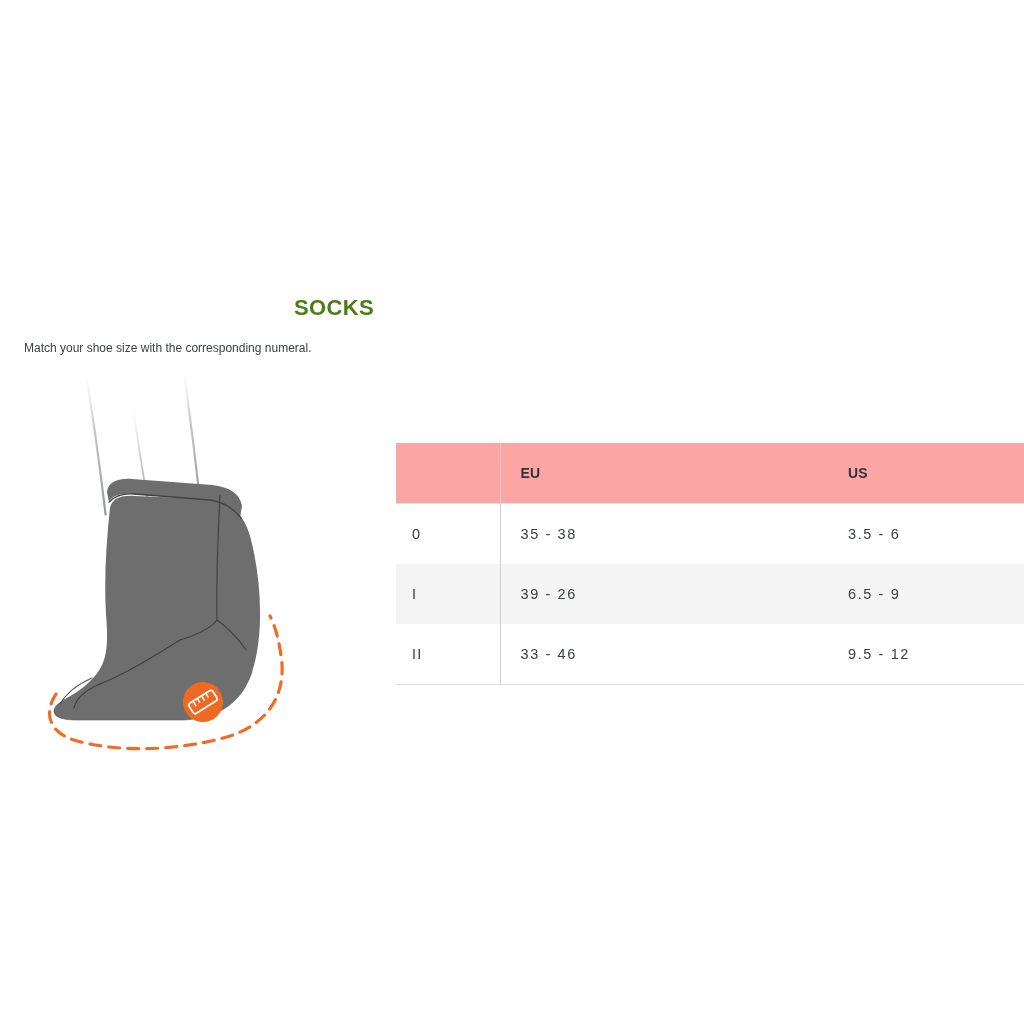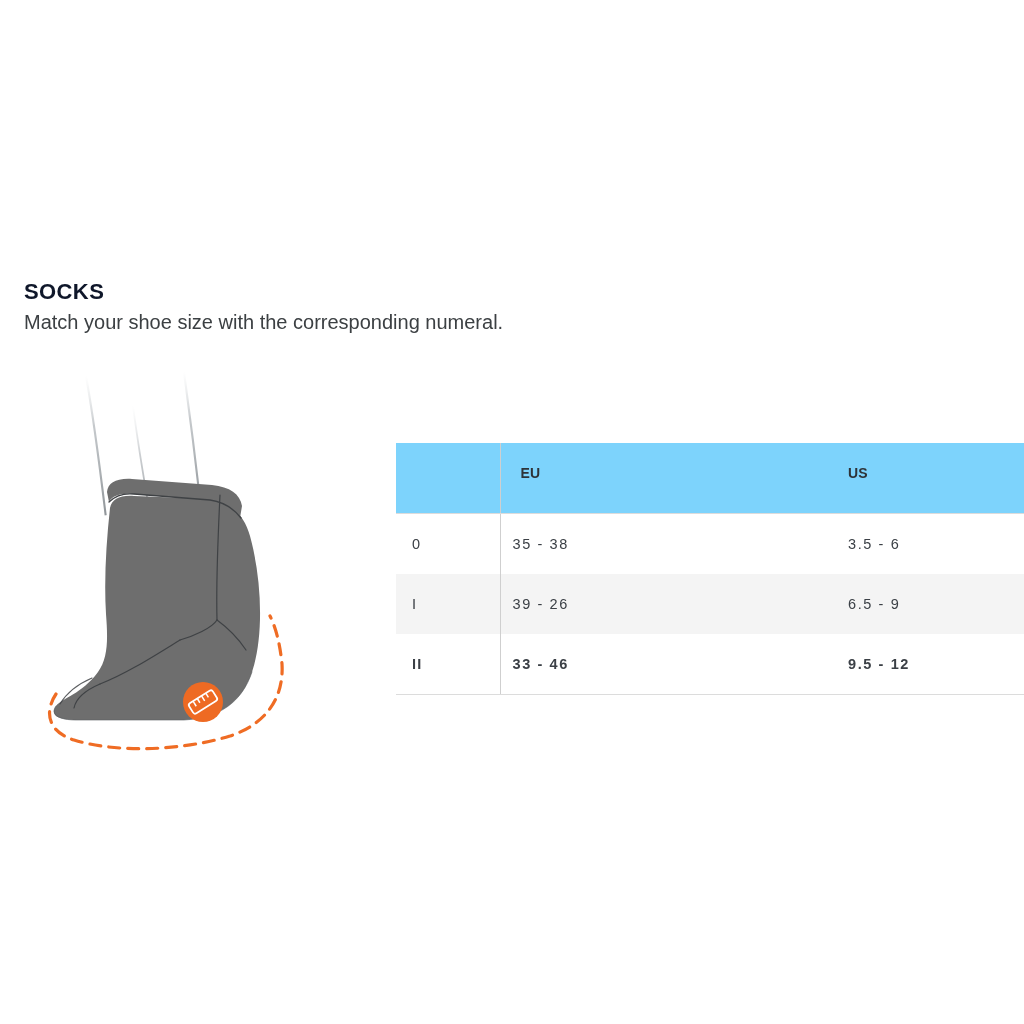--- a/index.html
+++ b/index.html
@@ -17,30 +17,31 @@
   }
 
   
   #heading-block {
     position: absolute;
     left: 24px;
     top: 278px;
     width: 620px;
   }
   #page-title {
-    margin: 0;
+    margin: 16px;
     font-size: 22px;
     line-height: 28px;
     font-weight: bold;
     letter-spacing: 0.4px;
-    color: #0f172a;
+    color: #4d7c0f;
+    text-align: center;
   }
   #page-subtitle {
     margin: 6px 0 0 0;
-    font-size: 20px;
+    font-size: 12px;
     line-height: 20px;
     font-weight: normal;
     color: #3c4043;
   }
 
   
   #sock-illustration {
     position: absolute;
     left: 34px;
     top: 368px;
@@ -63,23 +64,23 @@
   table#size-table {
     border-collapse: collapse;
     table-layout: fixed;
     width: 640px;
   }
   table#size-table col.c-num { width: 104px; }
   table#size-table col.c-eu  { width: 324px; }
   table#size-table col.c-us  { width: 212px; }
 
   #size-table thead th {
-    background: #7dd3fc;
+    background: #fca5a5;
     height: 60px;
-    padding: 0 0 10px 16px;
+    padding: 0 0 0 16px;
     text-align: left;
     vertical-align: middle;
     font-size: 14px;
     font-weight: bold;
     color: #2e3338;
     letter-spacing: 0.2px;
     border-bottom: 1px solid #dcdcdc;
   }
   #size-table thead th.col-num {
     padding-left: 16px;
@@ -103,28 +104,27 @@
   }
   #size-table tbody tr.shaded td {
     background: #f4f4f4;
   }
   #size-table tbody td.col-num {
     padding-left: 16px;
     letter-spacing: 1.2px;
   }
   #size-table tbody td.col-eu {
     border-left: 1px solid #cfcfcf;
-    padding-left: 12px;
+    padding-left: 20px;
   }
   #size-table tbody td.col-us {
     padding-left: 24px;
   }
   #size-table tbody tr:last-child td {
     border-bottom: 1px solid #dcdcdc;
-    font-weight: bold;
   }
   
   #size-table tbody tr:last-child td.col-eu {
     border-left: 1px solid #cfcfcf;
   }
 </style>
 </head>
 <body>
 
 <div id="heading-block">

